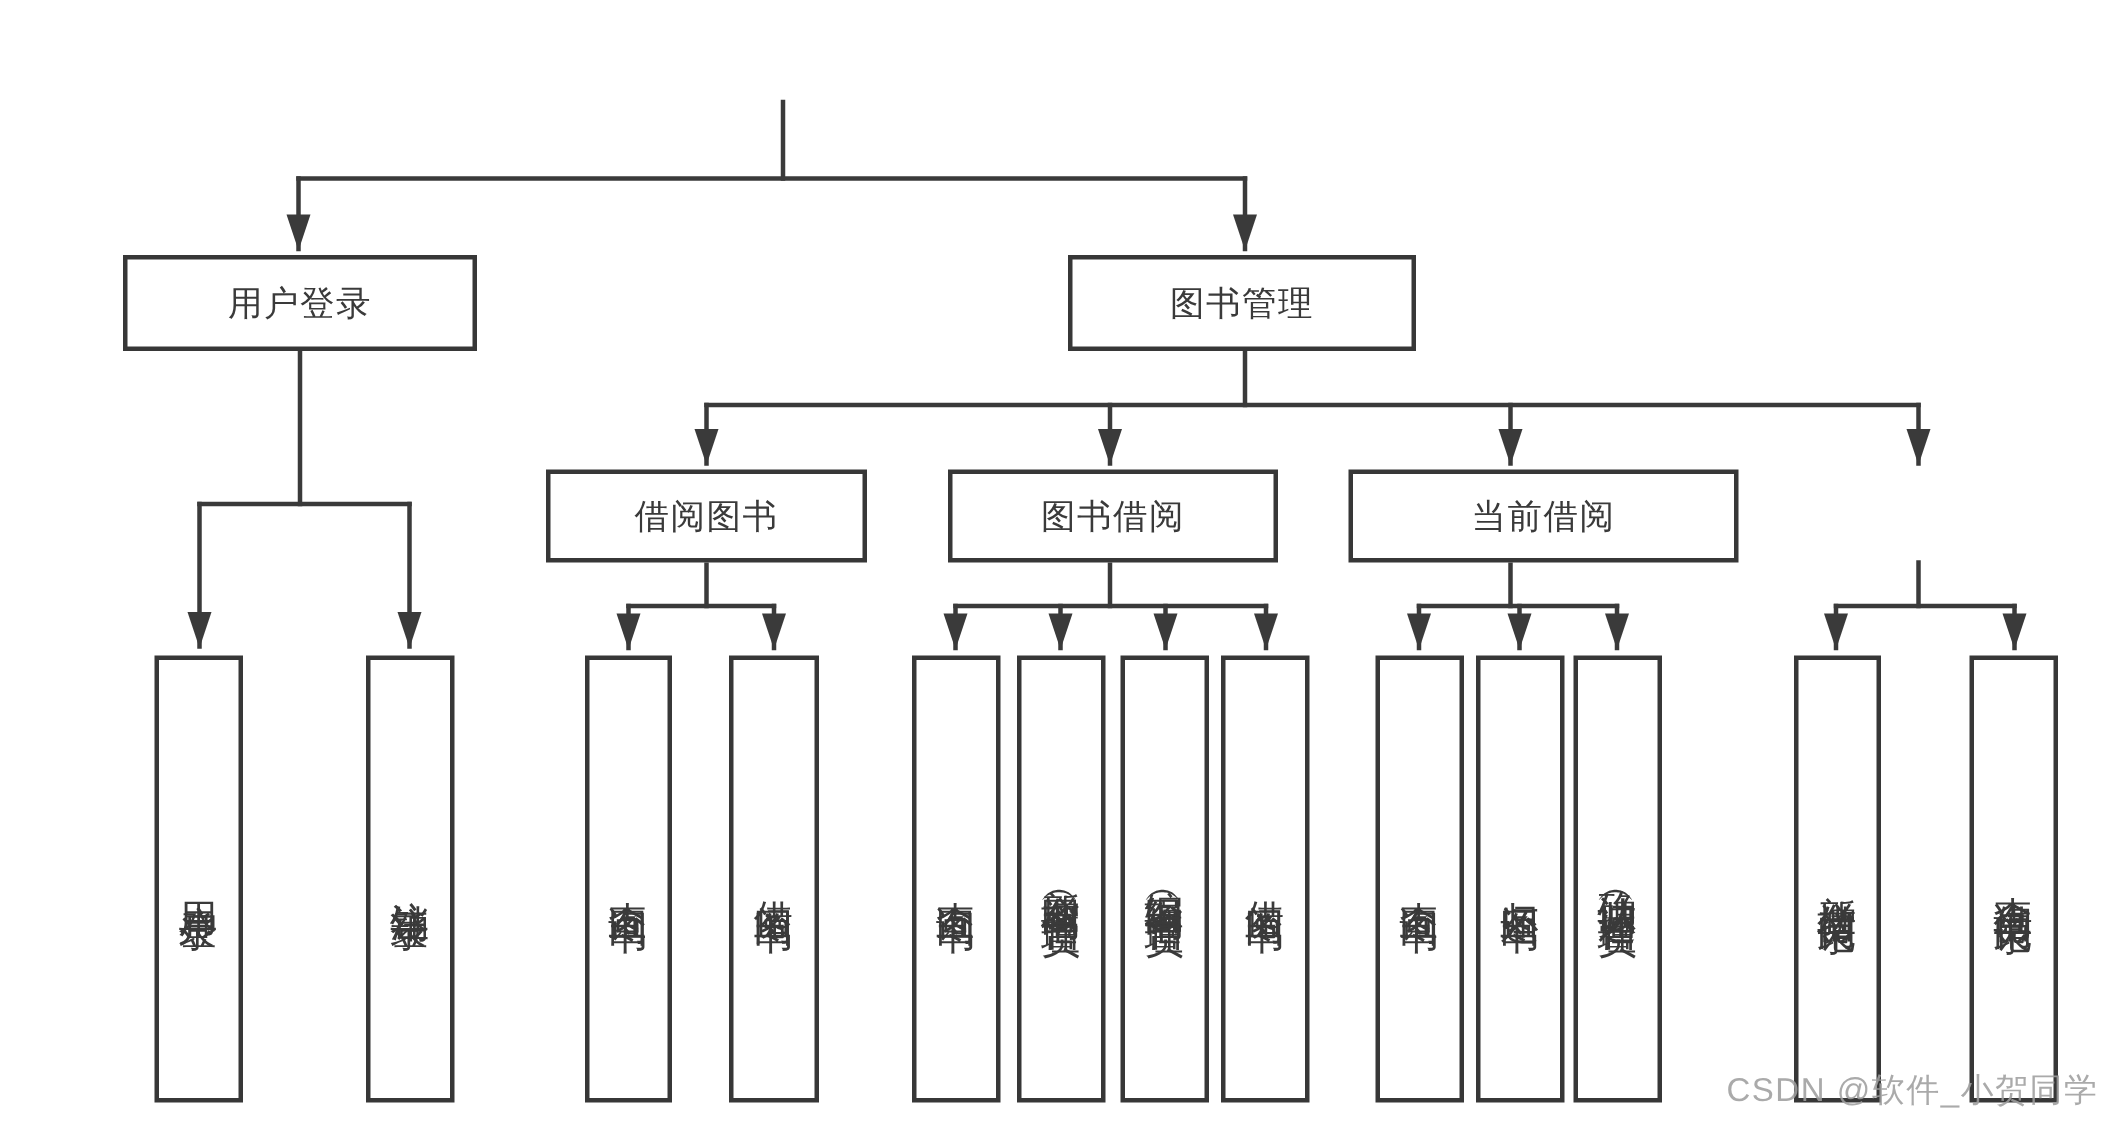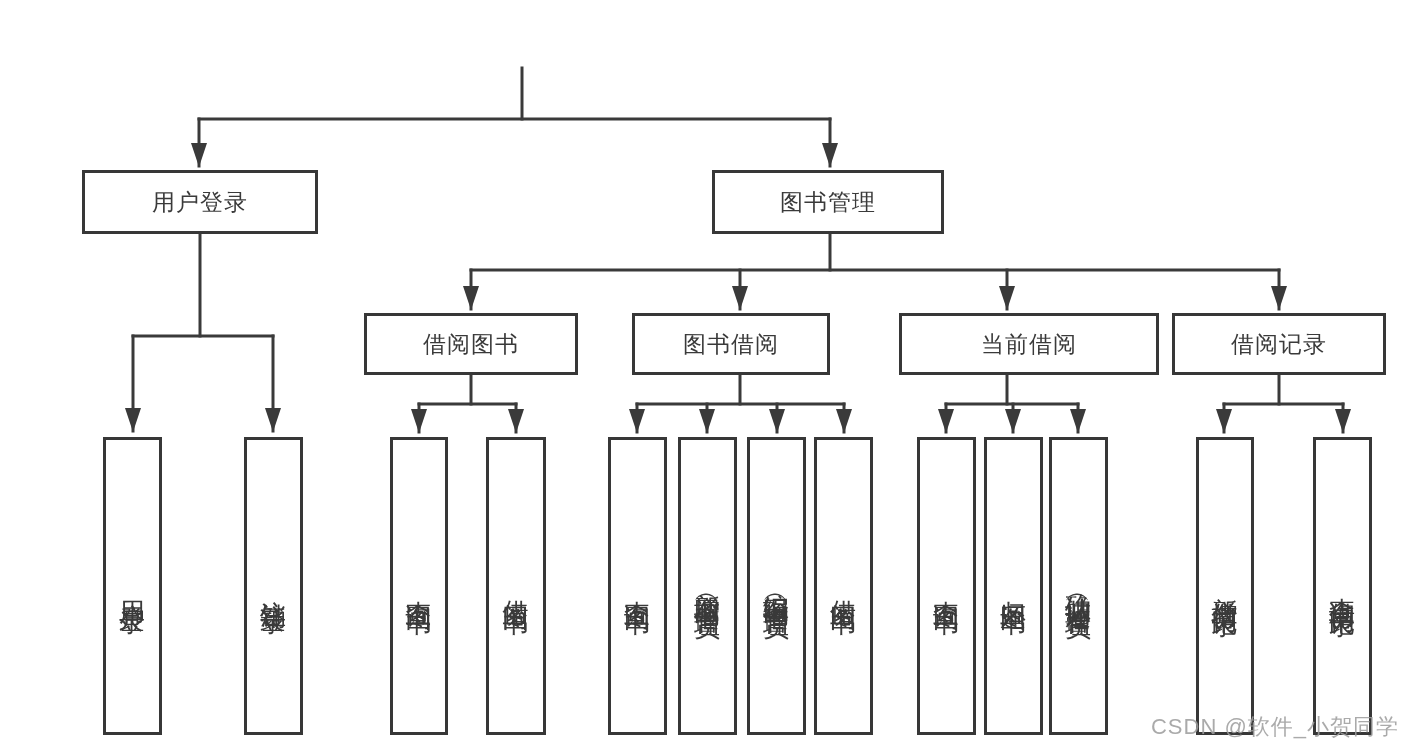--- a/index.html
+++ b/index.html
@@ -105,23 +105,22 @@
       <path d="M1224,404 V432" marker-end="url(#arrow)"></path>
       <path d="M1343,404 V432" marker-end="url(#arrow)"></path>
     </g>
   </svg>
 
 
   <div class="box h-box" style="left:82px;top:170px;width:236px;height:64px;">用户登录</div>
   <div class="box h-box" style="left:712px;top:170px;width:232px;height:64px;">图书管理</div>
 
   <div class="box h-box" style="left:364px;top:313px;width:214px;height:62px;">借阅图书</div>
-  <div class="box h-box" style="left:632px;top:313px;width:198px;height:62px;">图书借阅</div>
+  <div class="box h-box" style="left:632px;top:313px;width:220px;height:62px;">图书借阅</div>
   <div class="box h-box" style="left:899px;top:313px;width:260px;height:62px;">当前借阅</div>
-  <div class="box h-box" style="left:1172px;top:313px;width:214px;height:62px;">借阅记录</div>
 
   <div class="box v-box" style="left:103px;width:59px;">用户登录</div>
   <div class="box v-box" style="left:244px;width:59px;">注销登录</div>
 
   <div class="box v-box" style="left:390px;width:58px;">查询图书</div>
   <div class="box v-box" style="left:486px;width:60px;">借阅图书</div>
 
   <div class="box v-box" style="left:608px;width:59px;">查询图书</div>
   <div class="box v-box" style="left:678px;width:59px;">新增图书（管理员）</div>
   <div class="box v-box" style="left:747px;width:59px;">编辑图书（管理员）</div>

